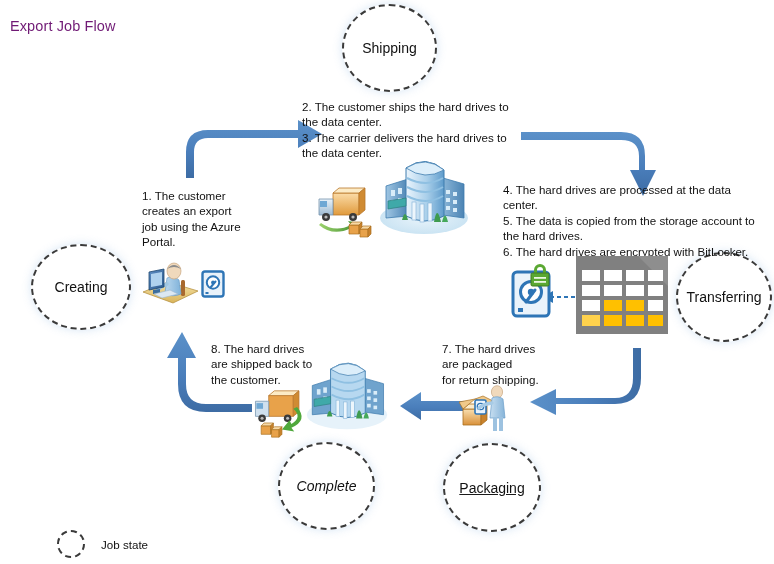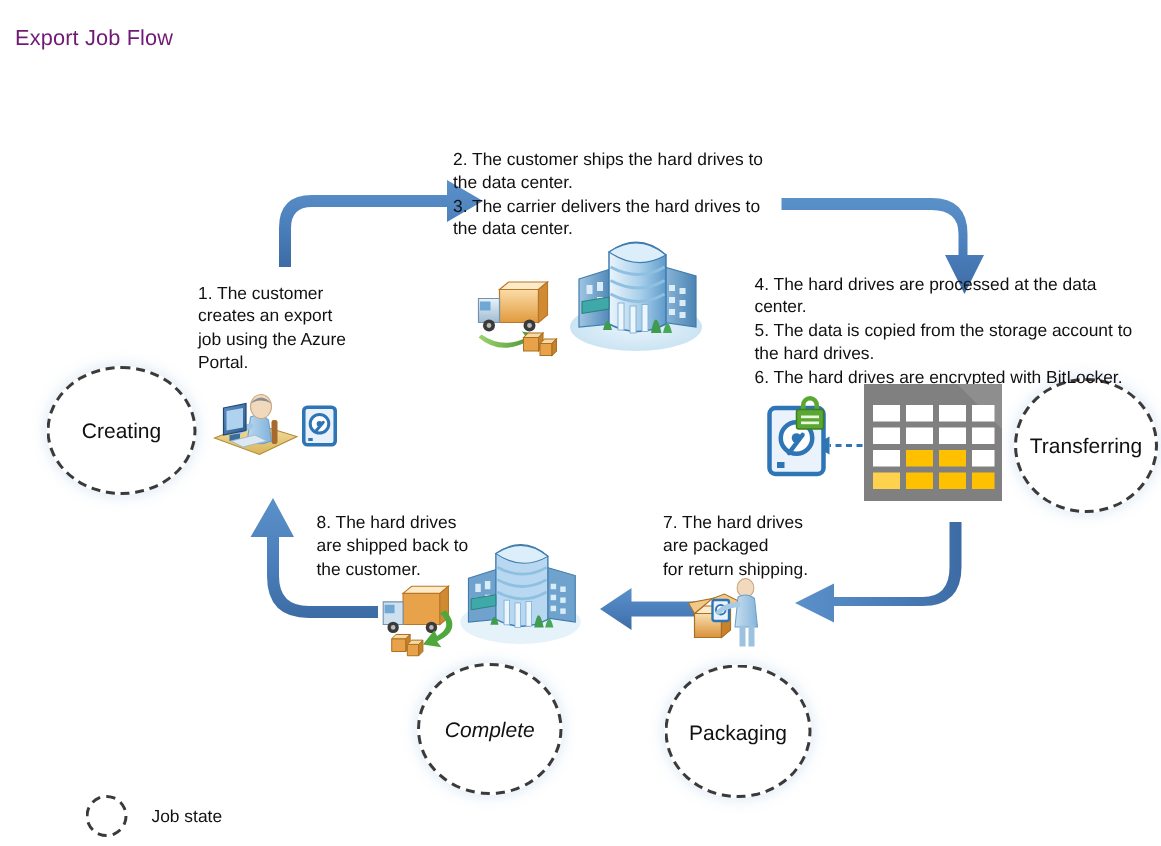--- a/index.html
+++ b/index.html
@@ -116,38 +116,41 @@
     <g>
       <path d="M 252,412 L 206,412 Q 178,412 178,384 L 178,358 L 167,358 L 182,332 L 196,358 L 186,358 L 186,384 Q 186,404 206,404 L 252,404 Z" fill="url(#agrad)"></path>
     </g>
 
     <g>
       <line x1="575" y1="297" x2="553" y2="297" stroke="#2E75B6" stroke-width="2" stroke-dasharray="4,3"></line>
       <path d="M 553,291 L 542,297 L 553,303 Z" fill="#2E75B6"></path>
     </g>
   </svg>
 
+  <div class="abs state-circle" style="left:342px; top:4px; width:95px; height:88px;">
+    <span class="state-label">Shipping</span>
+  </div>
 
   <div class="abs state-circle" style="left:31px; top:244px; width:100px; height:86px;text-align:center;">
     <span class="state-label">Creating</span>
   </div>
 
   <div class="abs state-circle" style="left:676px; top:252px; width:96px; height:90px;justify-content:center;">
     <span class="state-label">Transferring</span>
   </div>
 
-  <div class="abs state-circle" style="left:443px; top:443px; width:98px; height:89px;">
+  <div class="abs state-circle" style="left:443px; top:443px; width:98px; height:89px;text-decoration:underline;">
     <span class="state-label">Packaging</span>
   </div>
 
   <div class="abs state-circle" style="left:278px; top:442px; width:97px; height:88px;font-style:italic;">
     <span class="state-label">Complete</span>
   </div>
 
-  <div class="abs step-text" style="left:132px; top:188px; width:120px;">1. The customer
+  <div class="abs step-text" style="left:142px; top:188px; width:120px;">1. The customer
 creates an export
 job using the Azure
 Portal.</div>
 
   <div class="abs step-text" style="left:302px; top:99px; width:215px;">2. The customer ships the hard drives to
 the data center.
 3. The carrier delivers the hard drives to
 the data center.</div>
 
   <div class="abs step-text" style="left:503px; top:182px; width:260px;">4. The hard drives are processed at the data center.

